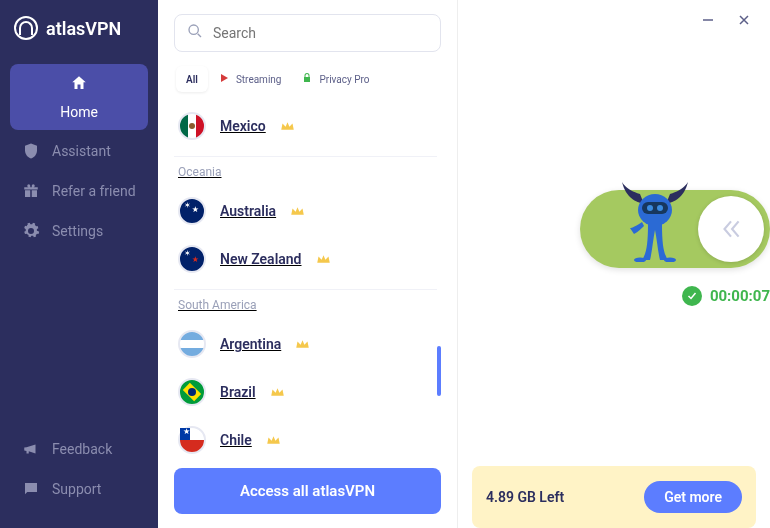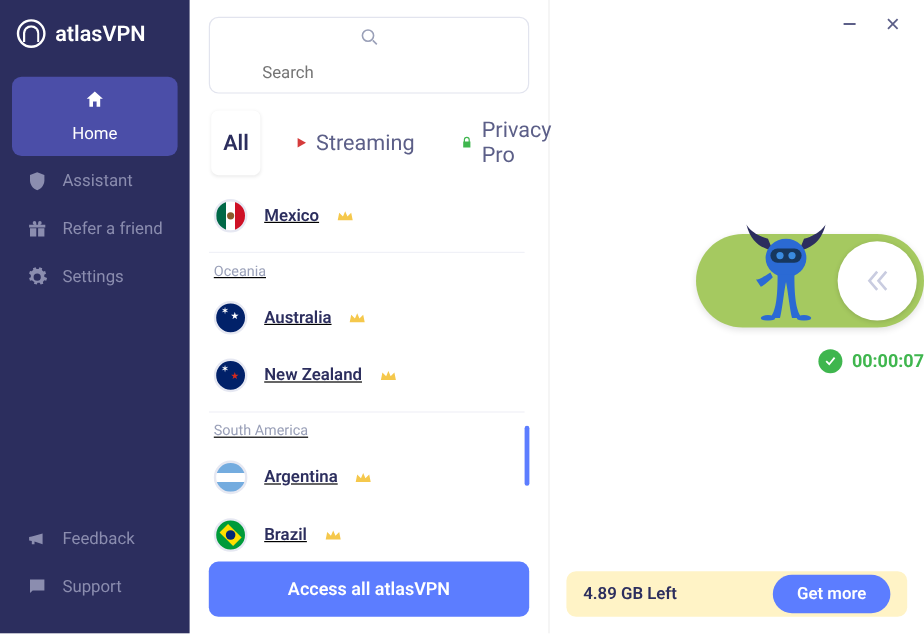--- a/index.html
+++ b/index.html
@@ -7,44 +7,44 @@
 .sidebar { width: 158px; background: #2c2e5e; display: flex; flex-direction: column; padding: 12px 0; }
 .brand { display: flex; align-items: center; gap: 8px; padding: 4px 14px 16px; color: #fff; font-weight: 600; font-size: 18px; }
 .brand-icon { width: 24px; height: 24px; border: 2px solid #fff; border-radius: 50%; position: relative; display: flex; align-items: center; justify-content: center; }
 .brand-icon::before { content: ""; width: 10px; height: 12px; border: 2px solid #fff; border-radius: 50% 50% 0 0; border-bottom: none; }
 .nav { display: flex; flex-direction: column; gap: 2px; padding: 8px 10px; }
 .nav-item { display: flex; align-items: center; gap: 12px; padding: 10px 12px; border-radius: 8px; color: #8b8daf; font-size: 14px; cursor: pointer; }
 .nav-item.active { background: #4b4ea8; color: #fff; flex-direction: column; }
 .nav-icon { width: 18px; height: 18px; display: flex; align-items: center; justify-content: center; flex-shrink: 0; }
 .nav-spacer { flex: 1; }
 .locations { width: 300px; border-right: 1px solid #eee; display: flex; flex-direction: column; padding: 14px 16px; }
-.search { display: flex; align-items: center; gap: 10px; border: 1px solid #e2e4ee; border-radius: 8px; padding: 8px 12px; color: #9aa0b8; flex-direction: column; }
+.search { display: flex; align-items: center; gap: 10px; border: 1px solid #e2e4ee; border-radius: 8px; padding: 8px 12px; color: #9aa0b8; }
 .search input { border: none; outline: none; flex: 1; font-size: 14px; color: #333; background: transparent; }
-.tabs { display: flex; gap: 18px; margin: 14px 2px 10px; font-size: 18px; }
+.tabs { display: flex; margin: 14px 2px 10px; font-size: 10px; }
 .tab { display: flex; align-items: center; gap: 6px; padding: 6px 10px; border-radius: 6px; cursor: pointer; color: #5c5f88; }
 .tab.active { color: #2c2e5e; font-weight: 600; box-shadow: 0 1px 3px rgba(0,0,0,0.08); background: #fff; }
 .list { flex: 1; overflow-y: auto; padding-right: 4px; }
 .group-label { font-size: 12px; color: #9aa0b8; padding: 8px 4px 8px; border-top: 1px solid #f0f1f7; margin-top: 6px; }
 .loc-row { display: flex; align-items: center; gap: 14px; padding: 10px 4px; cursor: pointer; }
 .flag { width: 28px; height: 28px; border-radius: 50%; border: 2px solid #e6e8f2; flex-shrink: 0; }
 .loc-name { font-size: 14px; color: #2c2e5e; font-weight: 600; }
 .crown { width: 15px; height: 12px; }
 .access-btn { margin-top: 8px; padding: 14px; background: #5c7dff; color: #fff; border: none; border-radius: 8px; font-size: 15px; font-weight: 600; cursor: pointer; }
 .main { flex: 1; display: flex; flex-direction: column; position: relative; }
 .titlebar { display: flex; justify-content: flex-end; gap: 20px; padding: 12px 18px; }
 .win-btn { width: 16px; height: 16px; cursor: pointer; display: flex; align-items: center; justify-content: center; color: #5c5f88; }
 .center { flex: 1; display: flex; flex-direction: column; align-items: flex-end; justify-content: center; gap: 18px; }
 .toggle { width: 190px; height: 78px; background: #a5c960; border-radius: 40px; position: relative; display: flex; align-items: center; justify-content: flex-end; padding: 6px; cursor: pointer; box-shadow: 0 2px 6px rgba(0,0,0,0.12); }
 .knob { width: 66px; height: 66px; background: #fff; border-radius: 50%; display: flex; align-items: center; justify-content: center; box-shadow: 0 1px 4px rgba(0,0,0,0.15); }
 .knob svg { width: 26px; height: 26px; }
 .mascot { position: absolute; left: 40px; width: 70px; height: 82px; top: -10px; }
 .status { display: flex; align-items: center; gap: 8px; }
 .check { width: 20px; height: 20px; background: #3fb64e; border-radius: 50%; display: flex; align-items: center; justify-content: center; }
 .timer { color: #3fb64e; font-weight: 700; font-size: 15px; }
-.databar { display: flex; align-items: center; justify-content: space-between; background: #fff3c6; padding: 3px 14px; margin: 10px 14px 14px; border-radius: 8px; }
+.databar { display: flex; align-items: center; justify-content: space-between; background: #fff3c6; padding: 15px 14px; margin: 10px 14px 0; border-radius: 8px; }
 .data-left { font-size: 14px; color: #2c2e5e; font-weight: 600; }
 .getmore { background: #5c7dff; color: #fff; border: none; border-radius: 18px; padding: 8px 20px; font-size: 14px; font-weight: 600; cursor: pointer; }
 .scrollbar { position: absolute; right: 0; top: 0; width: 4px; height: 82%; background: transparent; }
 .scrollbar-thumb { position: absolute; right: 0; bottom: 0; width: 4px; height: 50px; background: #5c7dff; border-radius: 2px; }
 
 .flag-mx { background: linear-gradient(90deg, #006847 33%, #fff 33%, #fff 66%, #ce1126 66%); position: relative; }
 .flag-mx::after { content: ""; position: absolute; left: 50%; top: 50%; width: 6px; height: 6px; background: #8a5a2b; border-radius: 50%; transform: translate(-50%,-50%); }
 .flag-au { background: #012169; position: relative; }
 .flag-nz { background: #012169; position: relative; }
 .flag-ar { background: linear-gradient(#74acdf 33%, #fff 33%, #fff 66%, #74acdf 66%); }

